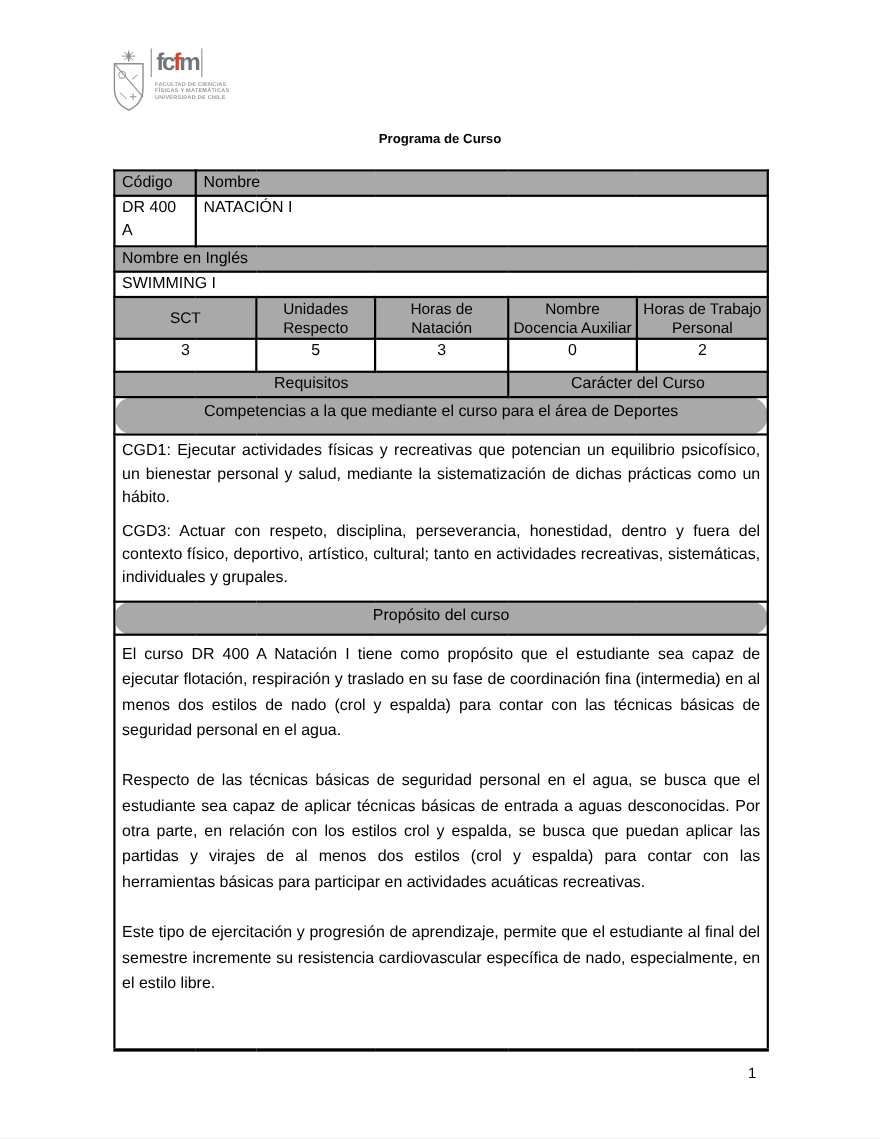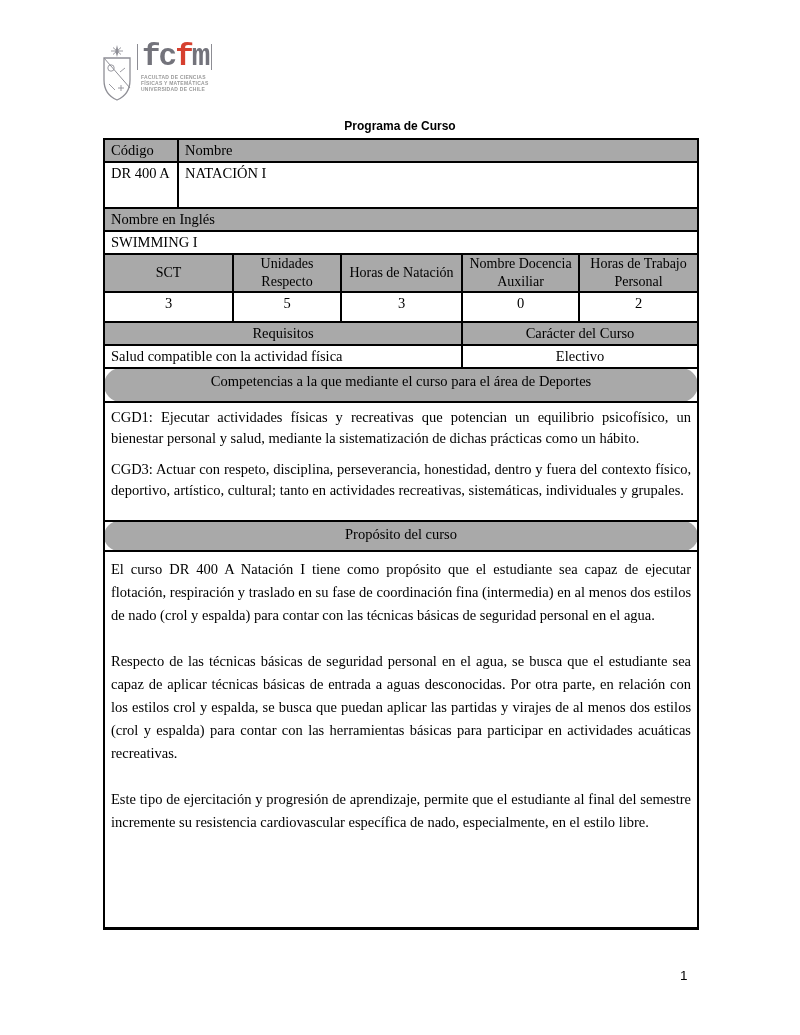--- a/index.html
+++ b/index.html
@@ -5,37 +5,36 @@
   html,body{margin:0;padding:0;background:#e9e9e9;}
   .page{
     position:relative;width:800px;height:1035px;margin:0 auto;background:#ffffff;
     font-family:"Liberation Sans",sans-serif;color:#000;overflow:hidden;
   }
   
   .logo{position:absolute;left:101px;top:44px;display:flex;align-items:flex-start;}
   .crest{width:32px;height:58px;}
   .logo-right{margin-left:4px;}
   .wordmark{
-    display:inline-block;font-weight:bold;font-size:31px;line-height:26px;
+    display:inline-block;font-weight:bold;font-size:22px;line-height:26px;
     letter-spacing:-2px;color:#73737b;
     border-left:1px solid #8d8d94;border-right:1px solid #8d8d94;
     padding:0 3px 0 4px;
-    font-family:Liberation Mono, monospace;
   }
   .wordmark .red{color:#d6402f;}
   .logo-caption{margin-top:4px;padding-left:4px;font-size:5px;line-height:6px;
     letter-spacing:.25px;color:#9a9a9a;font-weight:bold;}
   
   .doc-title{position:absolute;top:119px;left:0;width:100%;text-align:center;
     font-size:12px;font-weight:bold;}
   
   table.course{
-    position:absolute;left:103px;top:138px;width:594px;
+    position:absolute;left:103px;top:154px;width:594px;
     border-collapse:collapse;table-layout:fixed;
-    font-size:14.5px;line-height:21px;font-family:Liberation Serif, serif;
+    font-size:14.5px;line-height:21px;
   }
   table.course{border:2px solid #000;border-bottom:3px solid #000;}
   table.course td{border:2px solid #000;padding:0 6px;vertical-align:middle;overflow:hidden;}
   .gray{background:#a9a9a9;}
   .c{text-align:center;padding:0 2px !important;}
   .top{vertical-align:top !important;border-radius:20px;}
   .just{text-align:justify;}
   .row-hours td{font-size:14px;line-height:18px;}
   .bigcell{padding:0 6px !important;}
   .bigcell p{margin:0 0 23px;line-height:23px;}
@@ -115,24 +114,20 @@
       <td class="c top">3</td>
       <td class="c top">0</td>
       <td class="c top">2</td>
     </tr>
 
     <tr style="height:20px">
       <td class="gray c" colspan="4">Requisitos</td>
       <td class="gray c" colspan="2">Carácter del Curso</td>
     </tr>
 
-    <tr style="height:17px">
-      <td colspan="4">Salud compatible con la actividad física</td>
-      <td class="c" colspan="2">Electivo</td>
-    </tr>
 
     <tr style="height:34px">
       <td class="gray c top pt2" colspan="6">Competencias a la que mediante el curso para el área de Deportes</td>
     </tr>
 
     <tr style="height:119px">
       <td class="top just cgdcell pt4" colspan="6">
         <p>CGD1: Ejecutar actividades físicas y recreativas que potencian un equilibrio psicofísico, un bienestar personal y salud, mediante la sistematización de dichas prácticas como un hábito.</p>
         <p>CGD3: Actuar con respeto, disciplina, perseverancia, honestidad, dentro y fuera del contexto físico, deportivo, artístico, cultural; tanto en actividades recreativas, sistemáticas, individuales y grupales.</p>
       </td>

